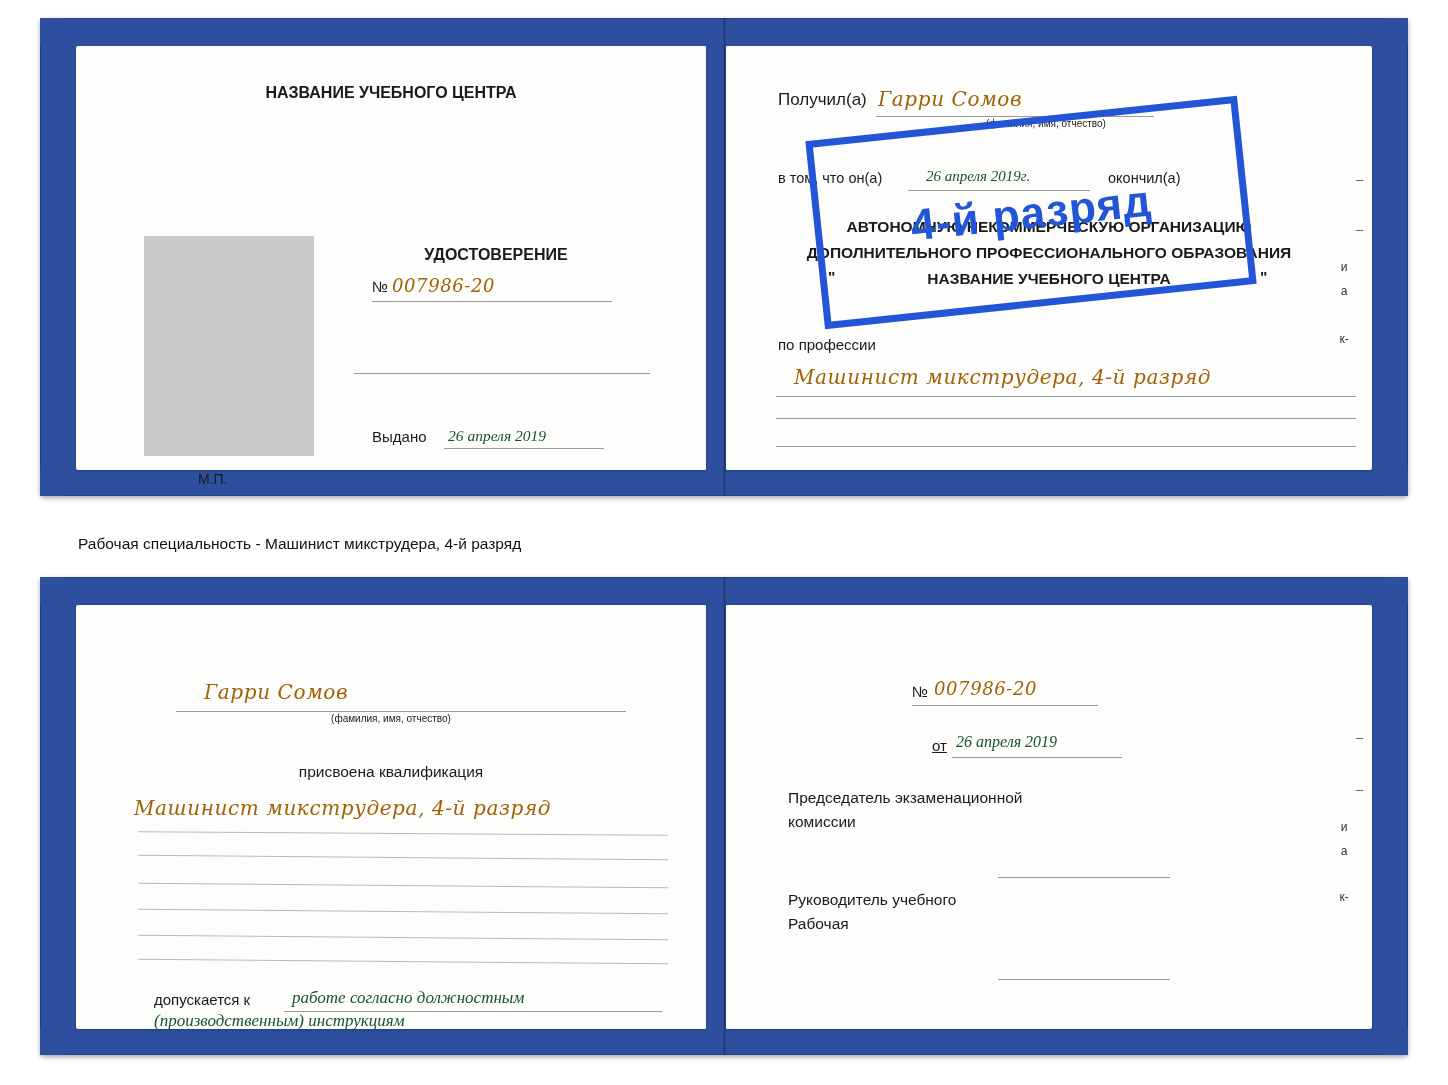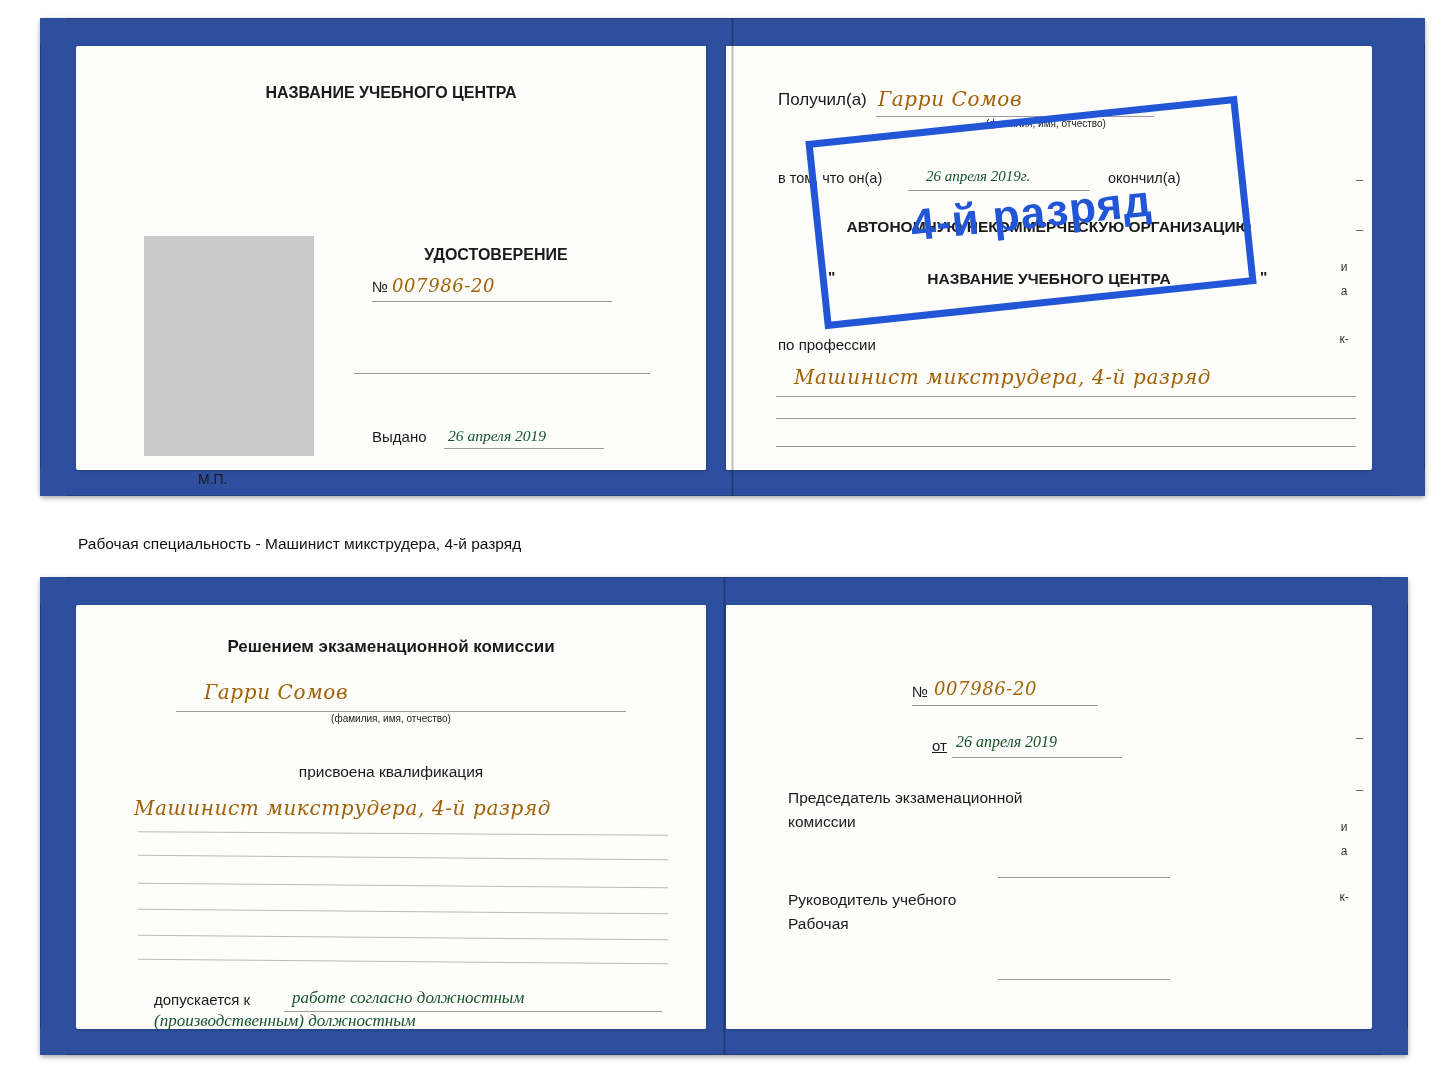--- a/index.html
+++ b/index.html
@@ -132,21 +132,21 @@
   }
   .ghost-dash {
     position: absolute;
     color: #555;
     font-size: 13px;
   }
 </style>
 </head>
 <body>
 
-<div class="book" style="left:40px; top:18px; width:1368px; height:478px;padding-left:17px;">
+<div class="book" style="left:40px; top:18px; width:1368px; height:478px;">
   <div class="book-inner"></div>
 
   <div class="notch" style="left:674px; top:4px;"></div>
   <div class="notch" style="left:674px; bottom:4px;"></div>
 
   <div class="page left" style="left:36px; top:28px; width:630px; height:424px;">
     <div class="t bold center" style="left:0; top:38px; width:630px; font-size:16px;">НАЗВАНИЕ УЧЕБНОГО ЦЕНТРА</div>
 
     <div class="photo-box" style="left:68px; top:190px; width:170px; height:220px;"></div>
 
@@ -170,20 +170,21 @@
     <div class="t hand" style="left:152px; top:42px; font-size:20px;">Гарри Сомов</div>
     <div class="rule" style="left:150px; top:70px; width:278px;"></div>
     <div class="t tiny center" style="left:190px; top:72px; width:260px;">(фамилия, имя, отчество)</div>
 
     <div class="t" style="left:52px; top:124px; font-size:14.5px;">в том, что он(а)</div>
     <div class="t hw-small" style="left:200px; top:122px; font-size:15px;">26 апреля 2019г.</div>
     <div class="rule" style="left:182px; top:144px; width:182px;"></div>
     <div class="t" style="left:382px; top:124px; font-size:14.5px;">окончил(а)</div>
 
     <div class="t bold center" style="left:23px; top:172px; width:600px; font-size:15.5px;">АВТОНОМНУЮ НЕКОММЕРЧЕСКУЮ ОРГАНИЗАЦИЮ</div>
+    <div class="t bold center" style="left:23px; top:198px; width:600px; font-size:15.5px;">ДОПОЛНИТЕЛЬНОГО ПРОФЕССИОНАЛЬНОГО ОБРАЗОВАНИЯ</div>
     <div class="t bold" style="left:102px; top:222px; font-size:15.5px;">"</div>
     <div class="t bold center" style="left:23px; top:224px; width:600px; font-size:15.5px;">НАЗВАНИЕ УЧЕБНОГО ЦЕНТРА</div>
     <div class="t bold" style="left:534px; top:222px; font-size:15.5px;">"</div>
 
     <div class="t" style="left:52px; top:290px; font-size:15px;">по профессии</div>
 
     <div class="t hand" style="left:68px; top:320px; font-size:20px;">Машинист микструдера, 4-й разряд</div>
     <div class="rule" style="left:50px; top:350px; width:580px;"></div>
     <div class="rule" style="left:50px; top:372px; width:580px;"></div>
     <div class="rule" style="left:50px; top:400px; width:580px;"></div>
@@ -205,41 +206,40 @@
 
 <div class="caption" style="left:78px; top:535px;">Рабочая специальность - Машинист микструдера, 4-й разряд</div>
 
 <div class="book" style="left:40px; top:577px; width:1368px; height:478px;">
   <div class="book-inner"></div>
 
   <div class="notch" style="left:674px; top:4px;"></div>
   <div class="notch" style="left:674px; bottom:4px;"></div>
 
   <div class="page left" style="left:36px; top:28px; width:630px; height:424px;">
-    <div class="t bold center" style="left:0; top:32px; width:630px; font-size:17px;">Решением экзаменационной комиссии</div>
 
     <div class="t hand" style="left:128px; top:76px; font-size:20px;">Гарри Сомов</div>
     <div class="rule" style="left:100px; top:106px; width:450px;"></div>
     <div class="t tiny center" style="left:150px; top:108px; width:330px;">(фамилия, имя, отчество)</div>
 
     <div class="t center" style="left:0; top:158px; width:630px; font-size:15.5px;">присвоена квалификация</div>
 
     <div class="t hand" style="left:58px; top:192px; font-size:20px;">Машинист микструдера, 4-й разряд</div>
 
     <div class="rule light" style="left:62px; top:228px; width:530px; transform:rotate(0.4deg);"></div>
     <div class="rule light" style="left:62px; top:252px; width:530px; transform:rotate(0.5deg);"></div>
     <div class="rule light" style="left:62px; top:280px; width:530px; transform:rotate(0.5deg);"></div>
     <div class="rule light" style="left:62px; top:306px; width:530px; transform:rotate(0.5deg);"></div>
     <div class="rule light" style="left:62px; top:332px; width:530px; transform:rotate(0.5deg);"></div>
     <div class="rule light" style="left:62px; top:356px; width:530px; transform:rotate(0.5deg);"></div>
 
     <div class="t" style="left:78px; top:386px; font-size:15px;">допускается к</div>
     <div class="t hw-small" style="left:216px; top:383px; font-size:17px;">работе согласно должностным</div>
     <div class="rule" style="left:208px; top:406px; width:378px;"></div>
-    <div class="t hw-small" style="left:78px; top:406px; font-size:17px;">(производственным) должностным</div>
+    <div class="t hw-small" style="left:78px; top:406px; font-size:17px;">(производственным) инструкциям</div>
   </div>
 
   <div class="page right" style="left:686px; top:28px; width:646px; height:424px;">
 
     <div class="t" style="left:186px; top:78px; font-size:15px;">№</div>
     <div class="t hand" style="left:208px; top:74px; font-size:18px;">007986-20</div>
     <div class="rule" style="left:186px; top:100px; width:186px;"></div>
 
     <div class="t" style="left:206px; top:132px; font-size:15px;text-decoration:underline;">от</div>
     <div class="t hw-small" style="left:230px; top:128px; font-size:16px;">26 апреля 2019</div>

